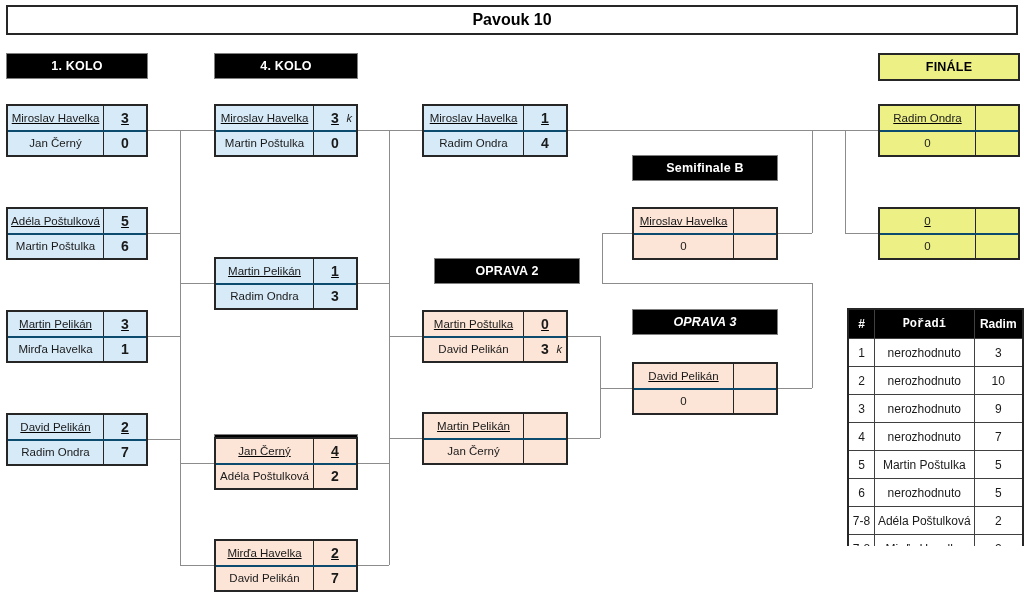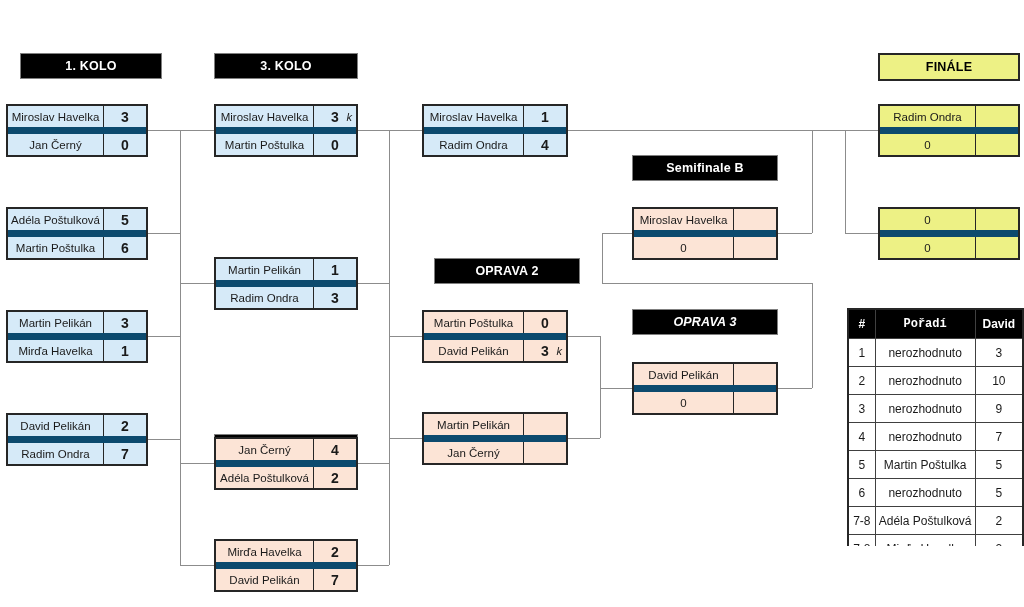--- a/index.html
+++ b/index.html
@@ -10,21 +10,21 @@
     border:2px solid #262626;background:#fff;display:flex;align-items:center;justify-content:center;
     font-size:16px;font-weight:bold;color:#000;}
   .hdr{position:absolute;height:24px;background:#000;color:#fff;border:1px solid #7f7f7f;
     display:flex;align-items:center;justify-content:center;font-size:12.5px;font-weight:bold;letter-spacing:.2px;}
   .hdr.final{background:#edf185;color:#000;border:2px solid #262626;}
   .match{position:absolute;border:2px solid #262626;display:flex;flex-direction:column;box-sizing:border-box;height:53px;}
   .match.blue{background:#d6eaf8;}
   .match.peach{background:#fce4d6;}
   .match.yellow{background:#edf185;}
   .mrow{height:24px;display:flex;}
-  .mrow.first{border-bottom:7px solid #0c4a6e;}
+  .mrow.first{border-bottom:2px solid #0c4a6e;text-decoration:underline;}
   .mname{flex:1;display:flex;align-items:center;justify-content:center;font-size:11.5px;color:#1a1a1a;white-space:nowrap;overflow:hidden;}
   .mscore{width:42px;border-left:1px solid #262626;display:flex;align-items:center;justify-content:center;
     font-size:14px;font-weight:600;color:#1a1a1a;position:relative;}
   .note{position:absolute;right:4px;top:50%;transform:translateY(-46%);
     font-style:italic;font-weight:400;font-size:11px;color:#1a1a1a;}
   .stand-wrap{position:absolute;left:847px;top:308px;width:177px;height:238px;overflow:hidden;}
   table.stand{border-collapse:collapse;border:2px solid #262626;table-layout:fixed;}
   table.stand th{background:#000;color:#fff;font-size:12px;font-weight:bold;height:26px;border:1px solid #404040;}
   table.stand td{font-size:12px;color:#1a1a1a;height:25px;text-align:center;border:1px solid #404040;background:#fff;white-space:nowrap;}
   .c-rank{width:31px;} .c-name{width:102px;font-family:Liberation Mono, monospace;} .c-pts{width:58px;}
@@ -65,23 +65,24 @@
 
       <line x1="812" y1="130" x2="812" y2="233"></line>
       <line x1="778" y1="233" x2="812" y2="233"></line>
       <line x1="845" y1="130" x2="845" y2="233"></line>
       <line x1="845" y1="233" x2="878" y2="233"></line>
       <line x1="812" y1="283" x2="812" y2="388"></line>
       <line x1="778" y1="388" x2="812" y2="388"></line>
     </g>
   </svg>
 
-
-  <div class="hdr" style="left:20px;top:53px;width:140px;">1. KOLO</div>
-  <div class="hdr" style="left:214px;top:53px;width:142px;">3. KOLO</div>
+  <div class="title-box">Pavouk 10</div>
+
+  <div class="hdr" style="left:6px;top:53px;width:140px;">1. KOLO</div>
+  <div class="hdr" style="left:214px;top:53px;width:142px;">4. KOLO</div>
   <div class="hdr final" style="left:878px;top:53px;width:138px;">FINÁLE</div>
   <div class="hdr" style="left:632px;top:155px;width:144px;">Semifinale B</div>
   <div class="hdr" style="left:422px;top:258px;width:144px;margin-left:12px;">OPRAVA 2</div>
   <div class="hdr" style="left:632px;top:309px;width:144px;font-style:italic;">OPRAVA 3</div>
   <div class="hdr" style="left:214px;top:386px;width:142px;margin-top:48px;">OPRAVA 1</div>
 
   <div class="match blue" style="left:6px;top:104px;width:142px;">
     <div class="mrow first">
       <div class="mname">Miroslav Havelka</div>
       <div class="mscore">3</div>
@@ -244,21 +245,21 @@
       <div class="mscore"></div>
     </div>
   </div>
 
   <div class="stand-wrap">
     <table class="stand">
       <thead>
         <tr>
           <th class="c-rank">#</th>
           <th class="c-name">Pořadí</th>
-          <th class="c-pts">David</th>
+          <th class="c-pts">Radim</th>
         </tr>
       </thead>
       <tbody>
         <tr>
           <td>1</td>
           <td>nerozhodnuto</td>
           <td>3</td>
         </tr>
         <tr>
           <td>2</td>

